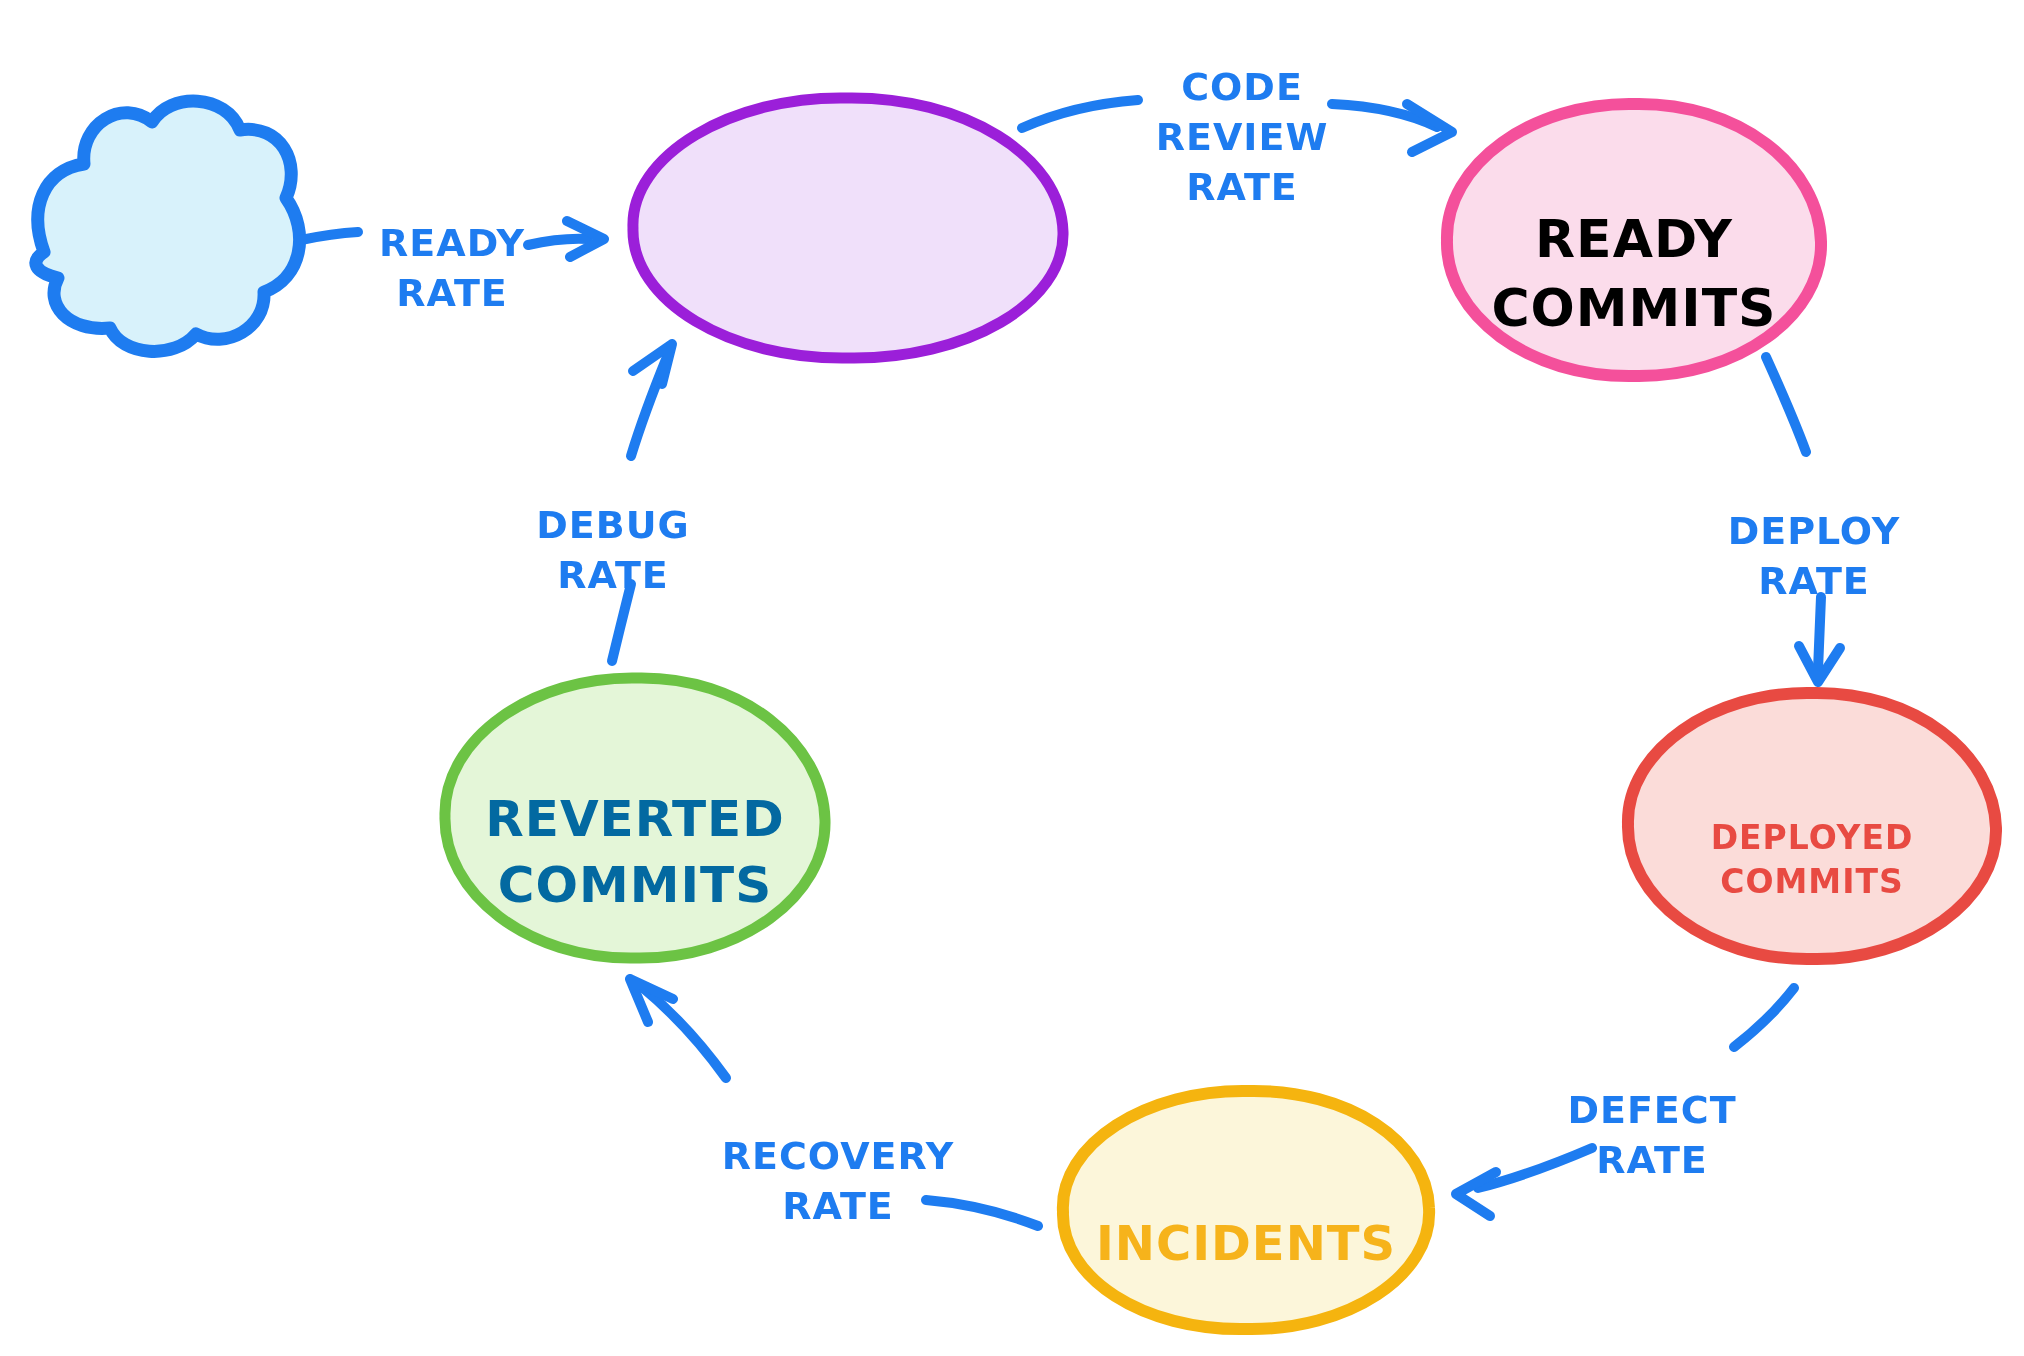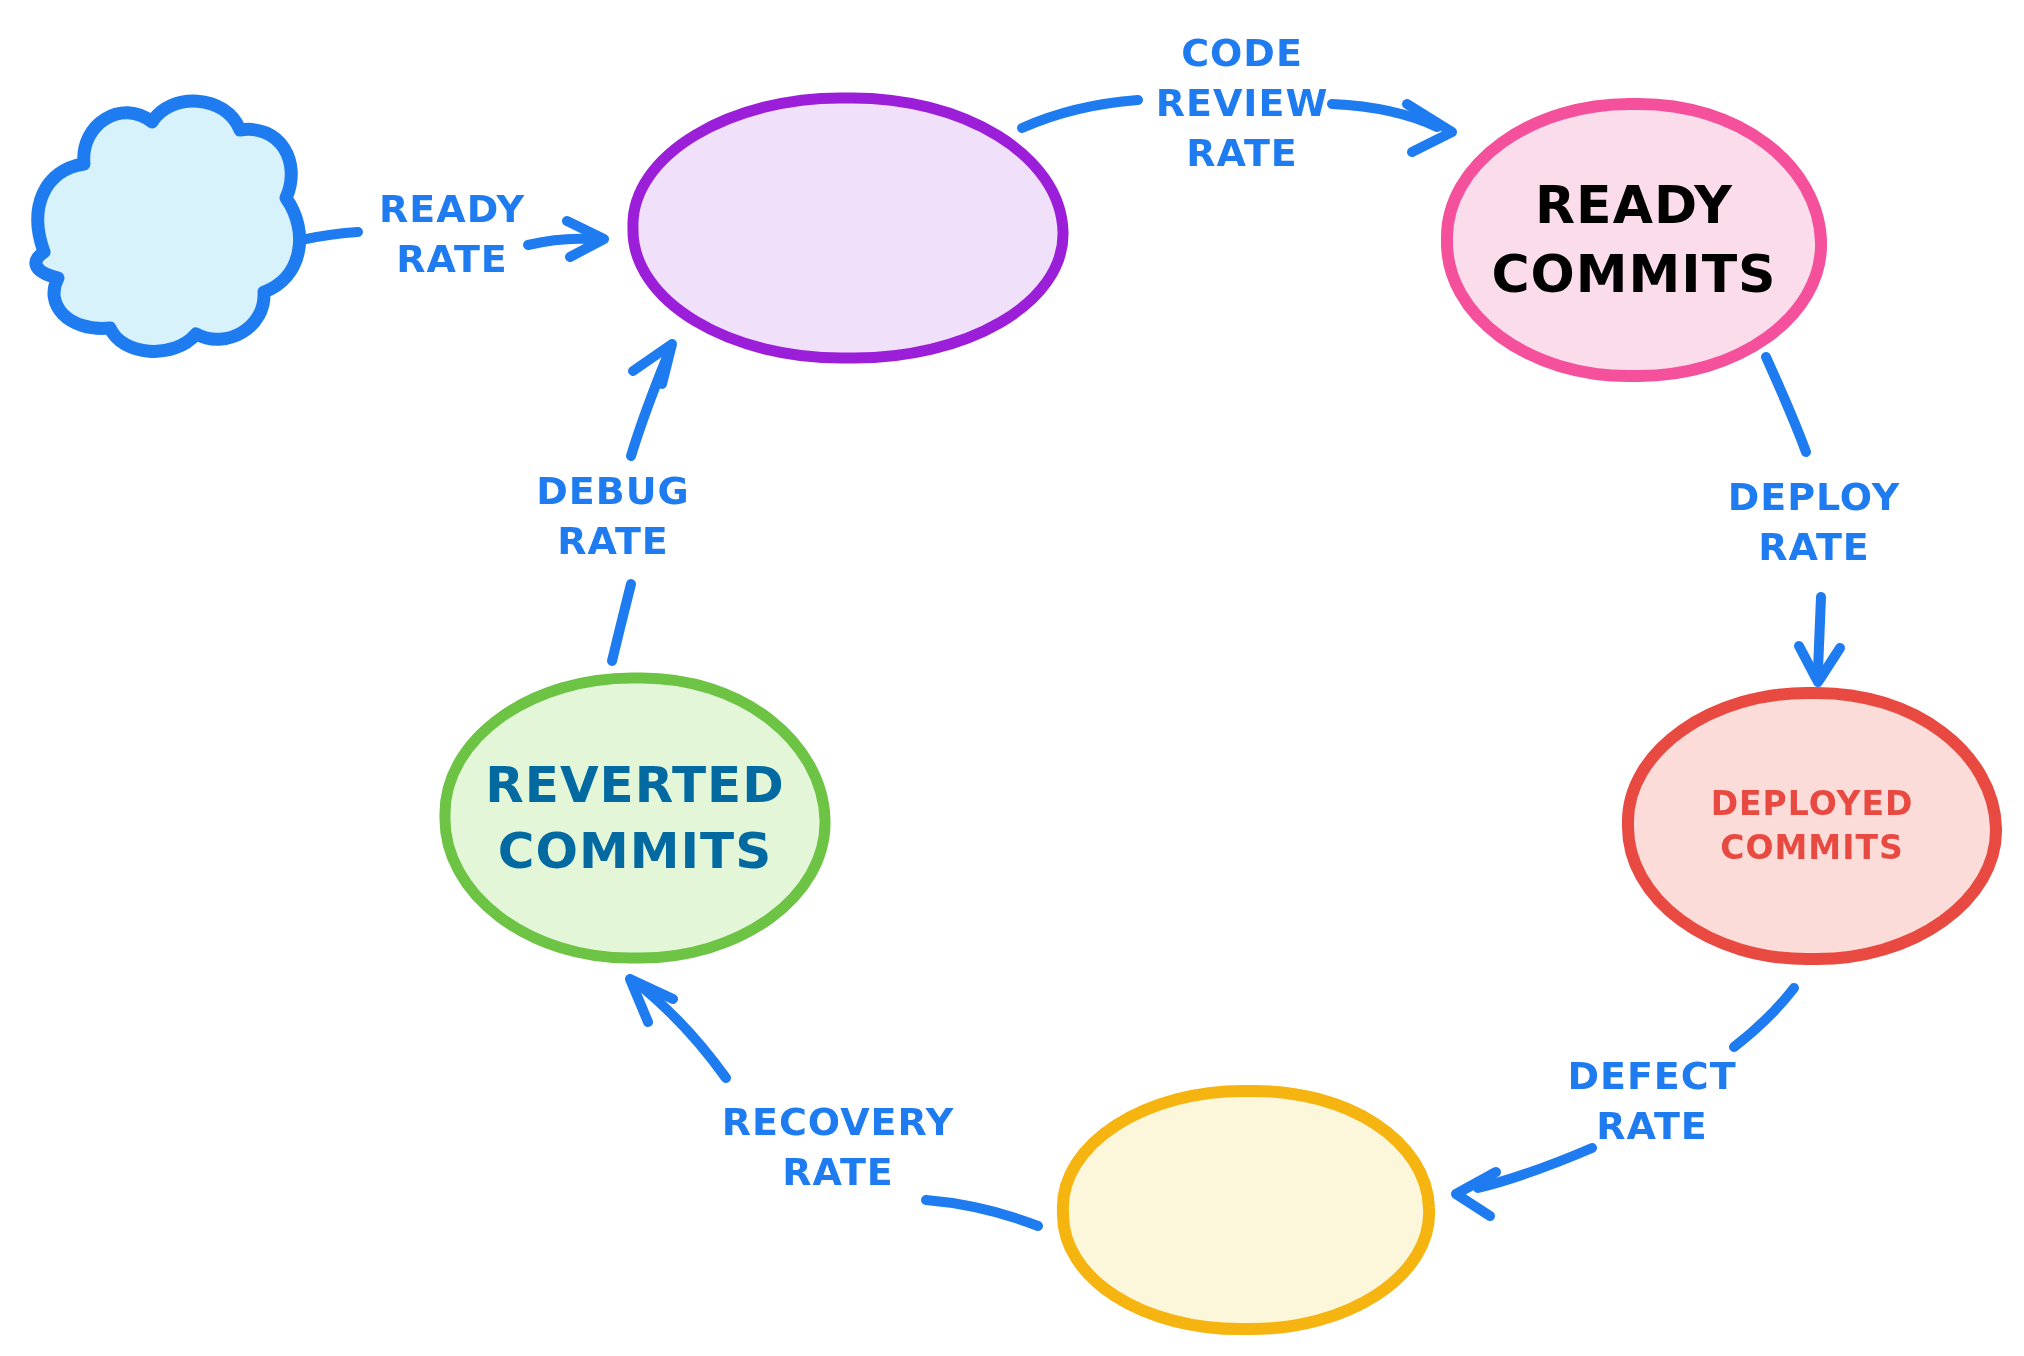--- a/index.html
+++ b/index.html
@@ -13,20 +13,21 @@
   #art{position:absolute;left:0;top:0;width:100%;height:100%;}
   .lbl{
     position:absolute;
     transform:translate(-50%,-50%);
     text-align:center;
     white-space:pre-line;
     font-weight:bold;
     letter-spacing:1px;
     line-height:1.32;
     user-select:none;
+    margin-top:34px;
   }
   .edge-lbl{font-size:38px;color:#1e7cf0;}
   .node-lbl{font-size:52px;}
   .lbl-pull{color:#8c1ae0;font-size:56px;}
   .lbl-ready{color:#000000;}
   .lbl-deployed{color:#e84a42;font-size:33px;}
   .lbl-incidents{color:#f6b31b;font-size:48px;}
   .lbl-reverted{color:#0369a1;font-size:50px;text-align:center;}
 </style>
 </head>
@@ -105,20 +106,21 @@
     </g>
   </svg>
 
 
   <div class="lbl node-lbl lbl-ready" style="left:1634px;top:240px;">READY
 COMMITS</div>
 
   <div class="lbl node-lbl lbl-deployed" style="left:1812px;top:826px;">DEPLOYED
 COMMITS</div>
 
+  <div class="lbl node-lbl lbl-incidents" style="left:1246px;top:1210px;">INCIDENTS</div>
 
   <div class="lbl node-lbl lbl-reverted" style="left:635px;top:818px;">REVERTED
 COMMITS</div>
 
   <div class="lbl edge-lbl" style="left:452px;top:234px;">READY
 RATE</div>
 
   <div class="lbl edge-lbl" style="left:1242px;top:103px;">CODE
 REVIEW
 RATE</div>

